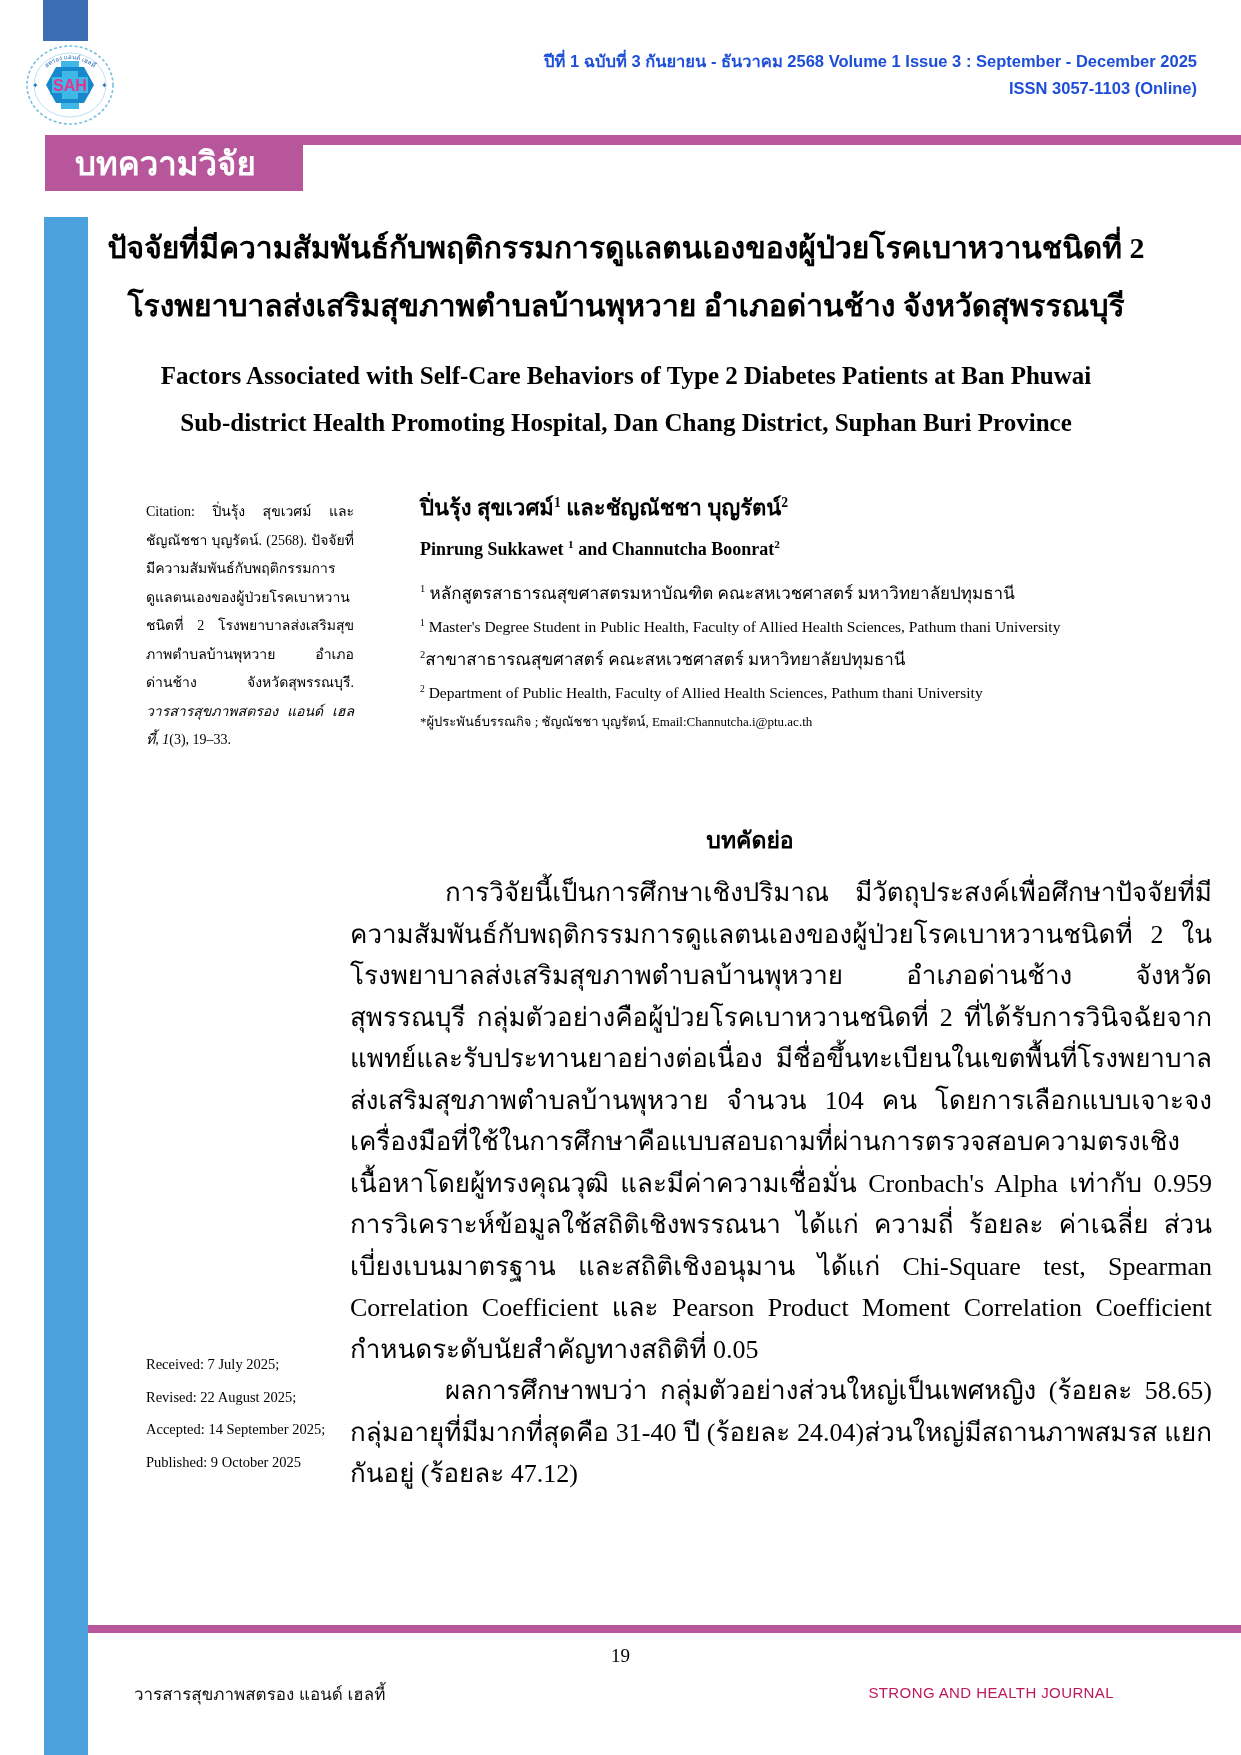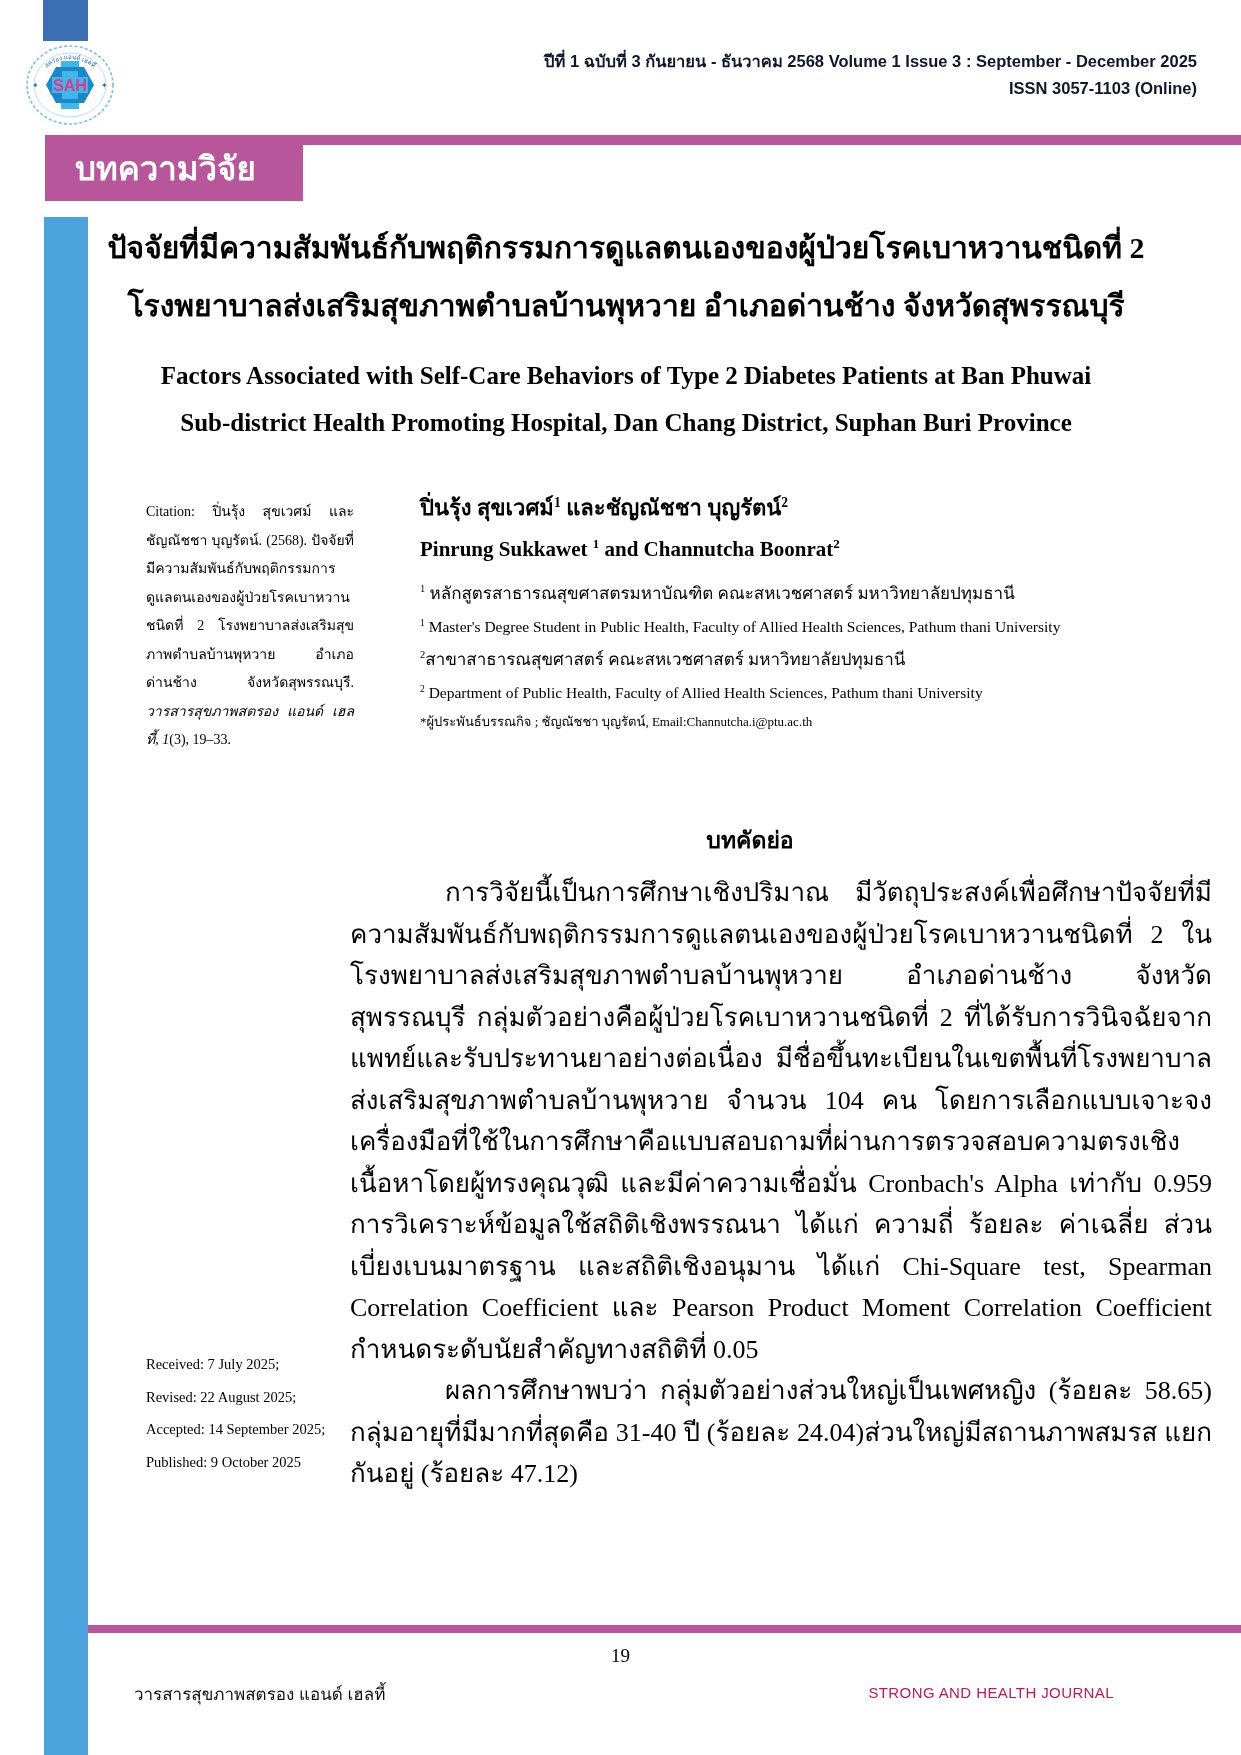--- a/index.html
+++ b/index.html
@@ -8,46 +8,46 @@
 
   
   .square-top{position:absolute;left:43px;top:0;width:45px;height:41px;background:#3c6eb4;}
 
   
   .logo{position:absolute;left:25px;top:44px;width:90px;height:82px;}
 
   
   .header-meta{position:absolute;top:48px;right:44px;text-align:right;
                font-family:"Liberation Sans", sans-serif;font-weight:bold;
-               font-size:16.5px;line-height:27px;color:#0f172a;}
+               font-size:16.5px;line-height:27px;color:#1d4ed8;}
 
   
   .bar-top{position:absolute;left:45px;right:0;top:135px;height:10px;background:#b7569b;}
-  .badge{position:absolute;left:45px;top:135px;width:258px;height:66px;background:#b7569b;
+  .badge{position:absolute;left:45px;top:135px;width:258px;height:56px;background:#b7569b;
          display:flex;align-items:center;box-sizing:border-box;padding-left:30px;}
   .badge span{color:#fff;font-family:"Liberation Sans", sans-serif;font-weight:bold;font-size:33px;}
 
   
   .blue-rail{position:absolute;left:44px;top:217px;width:44px;bottom:0;background:#4ba2dc;}
 
   
   .titles{position:absolute;left:60px;top:219px;width:1132px;text-align:center;}
   .title-th{font-size:30px;font-weight:bold;line-height:58px;}
   .title-en{font-size:25px;font-weight:bold;line-height:47px;}
   .title-en.first{margin-top:17px;}
 
   
   .citation{position:absolute;left:146px;top:498px;width:208px;
             font-size:14px;line-height:28.5px;text-align:justify;}
   .citation .it{font-style:italic;}
 
   
   .author-block{position:absolute;right:51px;top:492px;width:770px;text-align:left;}
   .authors-th{font-size:22px;font-weight:bold;line-height:32px;margin-bottom:11px;}
-  .authors-en{font-size:21px;font-weight:bold;line-height:28px;margin-bottom:14px;}
+  .authors-en{font-size:18px;font-weight:bold;line-height:28px;margin-bottom:14px;}
   .affil-th{font-size:17px;line-height:33px;}
   .affil-en{font-size:15.5px;line-height:33px;}
   .correspondence{font-size:13px;line-height:26px;}
   sup{font-size:62%;line-height:0;}
 
   
   .abstract-heading{position:absolute;left:320px;top:822px;width:860px;text-align:center;
                     font-size:23px;font-weight:bold;}
   .body-text{position:absolute;left:330px;top:872px;width:862px;
              font-size:26px;line-height:41.5px;text-align:justify;margin-left:20px;}

